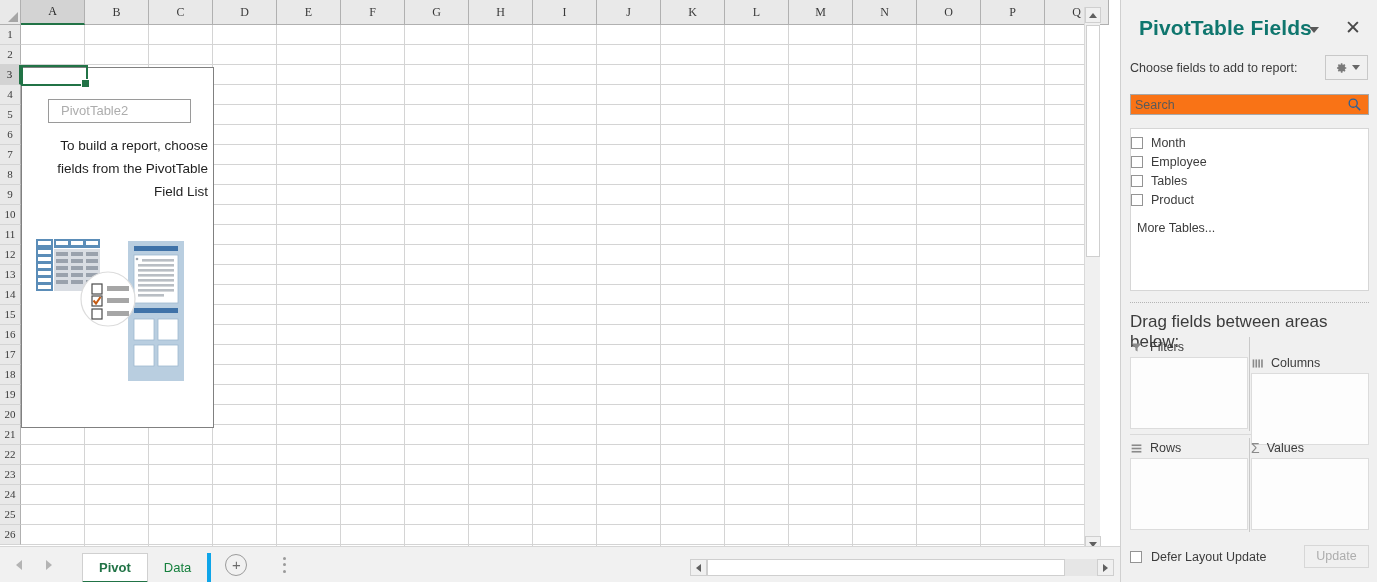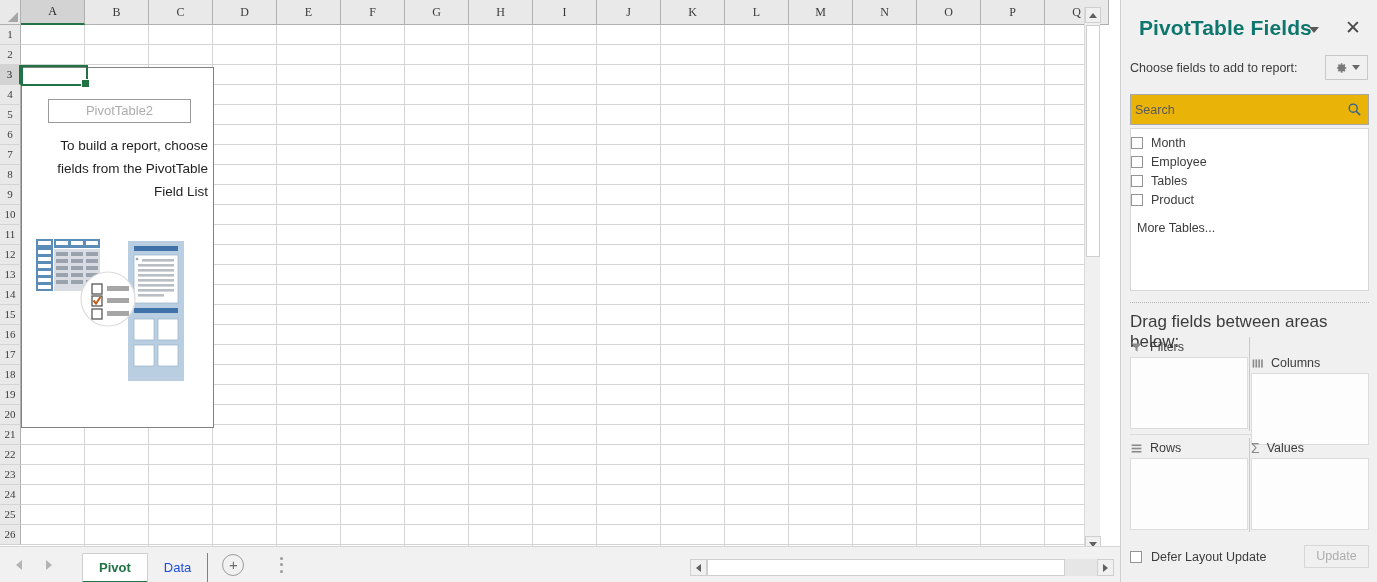--- a/index.html
+++ b/index.html
@@ -136,21 +136,22 @@
   }
   .pivot-name-box {
     position: absolute;
     left: 26px; top: 31px;
     width: 143px; height: 24px;
     border: 1px solid #9a9a9a;
     background: #ffffff;
     color: #adadad;
     font-size: 13px;
     line-height: 22px;
-    text-align: center;
+    text-align: left;
+    padding-left: 12px;
   }
   .pivot-msg {
     position: absolute;
     left: 8px; top: 66px;
     width: 178px;
     text-align: right;
     font-size: 13.5px;
     line-height: 23px;
     color: #1f1f1f;
   }
@@ -202,23 +203,23 @@
   .nav-arrows .na { width: 14px; height: 14px; display:flex; align-items:center; justify-content:center; }
   .tri-lf-g { width:0;height:0;border-style:solid;border-width:5px 6px 5px 0;border-color:transparent #b4b4b4 transparent transparent; }
   .tri-rt-g { width:0;height:0;border-style:solid;border-width:5px 0 5px 6px;border-color:transparent transparent transparent #b4b4b4; }
 
   .sheet-tabs { display: flex; align-items: flex-end; height: 36px; margin-left: 14px; }
   .sheet-tab {
     height: 30px;
     padding: 0 16px;
     line-height: 29px;
     font-size: 13px;
-    color: #1d4ed8;
+    color: #15803d;
     background: #f1f1f1;
-    border-right: 1px solid #0ea5e9;
+    border-right: 4px solid #0ea5e9;
   }
   .sheet-tab.active {
     background: #ffffff;
     color: #217346;
     font-weight: bold;
     border-top: 1px solid #d0d0d0;
     border-left: 1px solid #d0d0d0;
     border-right: 1px solid #d0d0d0;
     border-bottom: 2px solid #217346;
     line-height: 27px;
@@ -317,22 +318,22 @@
   }
   .gear-caret {
     width: 0; height: 0;
     border-style: solid;
     border-width: 5px 4px 0 4px;
     border-color: #676767 transparent transparent transparent;
   }
   .search-box {
     position: absolute;
     left: 9px; top: 94px;
-    width: 239px; height: 31px;
-    background: #eab308;
+    width: 239px; height: 21px;
+    background: #f97316;
     border: 1px solid #a8a8a8;
     display: flex; align-items: center; justify-content: center;
   }
   .search-box input {
     flex: 1;
     border: none; outline: none;
     font-size: 12.5px;
     padding-left: 4px;
     color: #2b2b2b;
     font-family: "Liberation Sans", sans-serif;

